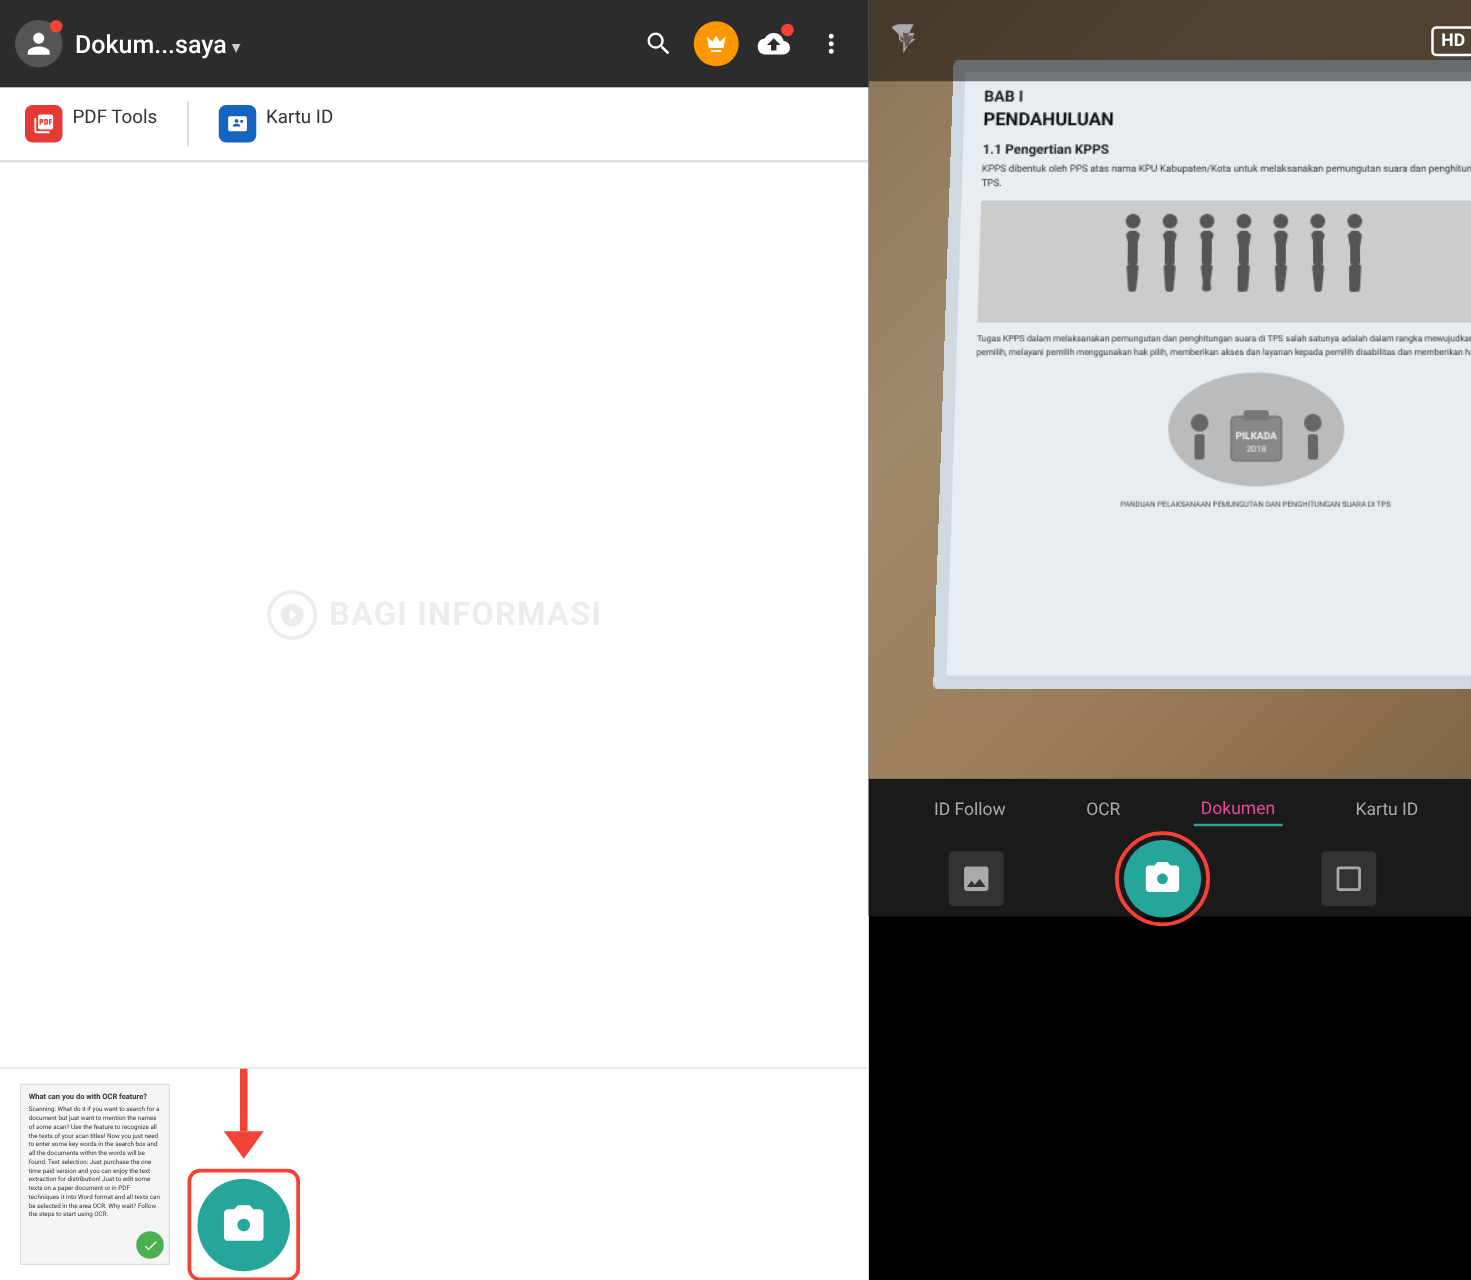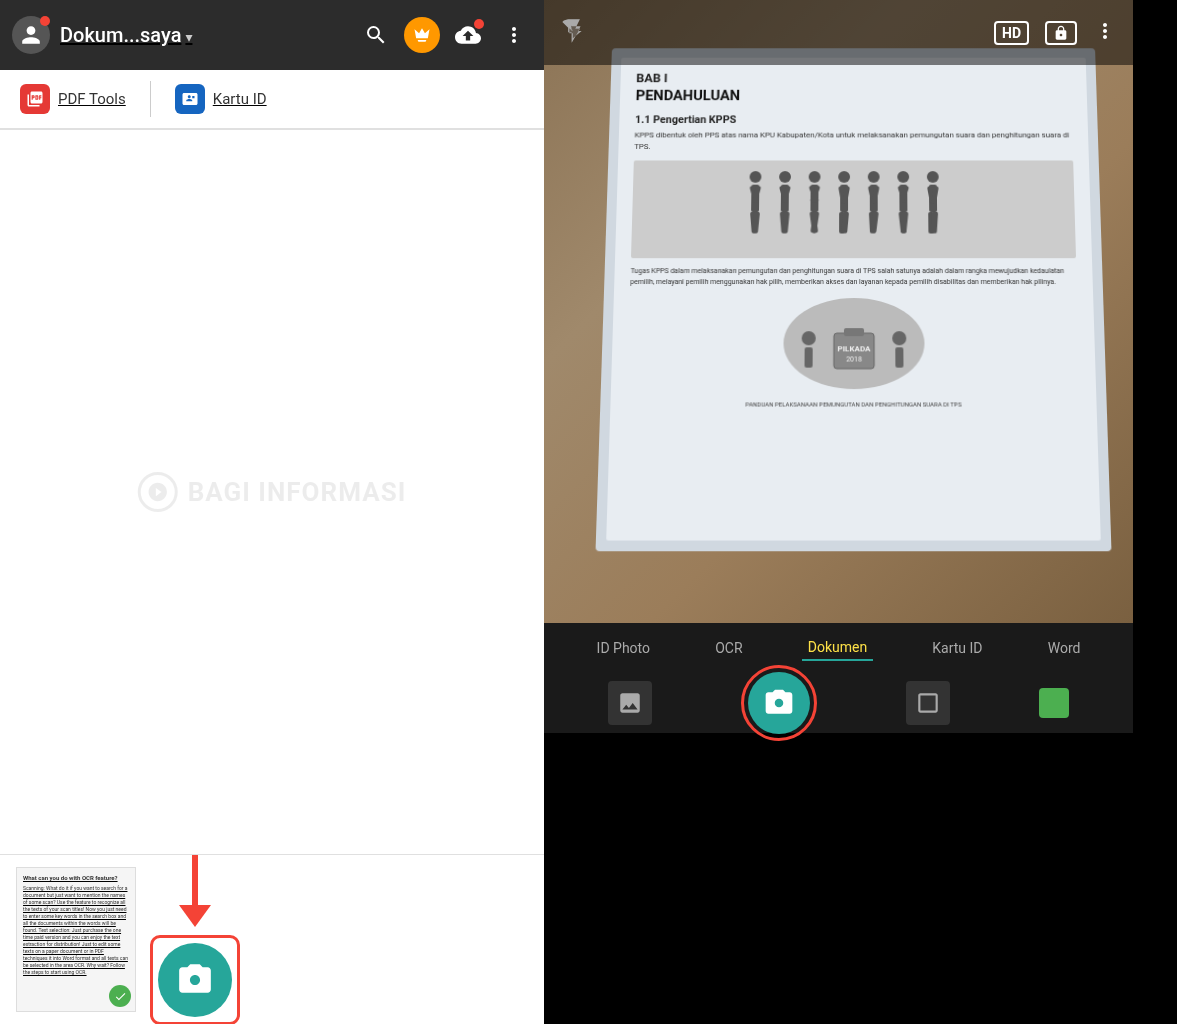--- a/index.html
+++ b/index.html
@@ -1,26 +1,25 @@
 <!DOCTYPE html>
 <html><head>
   <meta charset="utf-8">
   <style>
     * { margin: 0; padding: 0; box-sizing: border-box; }
     body { width: 1177px; height: 1024px; display: flex; font-family: 'Roboto', Arial, sans-serif; overflow: hidden; background: #000; }
 
     
     .left-panel {
-      width: 544px;
+      width: 695px;
       height: 1024px;
       background: #c4b5fd;
       display: flex;
       flex-direction: column;
       flex-shrink: 0;
-      text-decoration: underline;
     }
 
     .top-bar {
       background: #2c2c2c;
       height: 70px;
       display: flex;
       align-items: center;
       padding: 0 12px;
       gap: 10px;
     }
@@ -84,21 +83,21 @@
       height: 60px;
       display: flex;
       align-items: center;
       padding: 0 16px;
       gap: 20px;
       background: #fff;
       border-bottom: 2px solid #e0e0e0;
     }
 
     .tab-item {
-      display: flex; align-items: center; gap: 8px;
+      display: flex; align-items: flex-start; gap: 8px;
       padding: 8px 4px;
       cursor: pointer;
       font-size: 15px;
       color: #333;
     }
     .tab-icon-pdf {
       width: 30px; height: 30px;
       background: #e53935;
       border-radius: 6px;
       display: flex; align-items: center; justify-content: center;
@@ -384,21 +383,21 @@
       padding: 0 20px;
     }
 
     .mode-tab {
       font-size: 14px;
       color: #aaa;
       cursor: pointer;
       padding: 4px 6px;
     }
     .mode-tab.active {
-      color: #fde047;
+      color: #ec4899;
       border-bottom: 2px solid #26a69a;
     }
 
     .camera-controls {
       height: 60px;
       display: flex;
       align-items: center;
       justify-content: space-around;
       padding: 0 20px;
     }
@@ -670,21 +669,21 @@
           </svg>
         </div>
         <div class="footer-text">PANDUAN PELAKSANAAN PEMUNGUTAN DAN PENGHITUNGAN SUARA DI TPS</div>
       </div>
     </div>
   </div>
 
   <div class="camera-bottom-nav">
     <div class="mode-tabs">
       <div class="mode-tab">
-        <span>ID Photo</span>
+        <span>ID Follow</span>
       </div>
       <div class="mode-tab">
         <span>OCR</span>
       </div>
       <div class="mode-tab active">
         <span>Dokumen</span>
       </div>
       <div class="mode-tab">
         <span>Kartu ID</span>
       </div>

